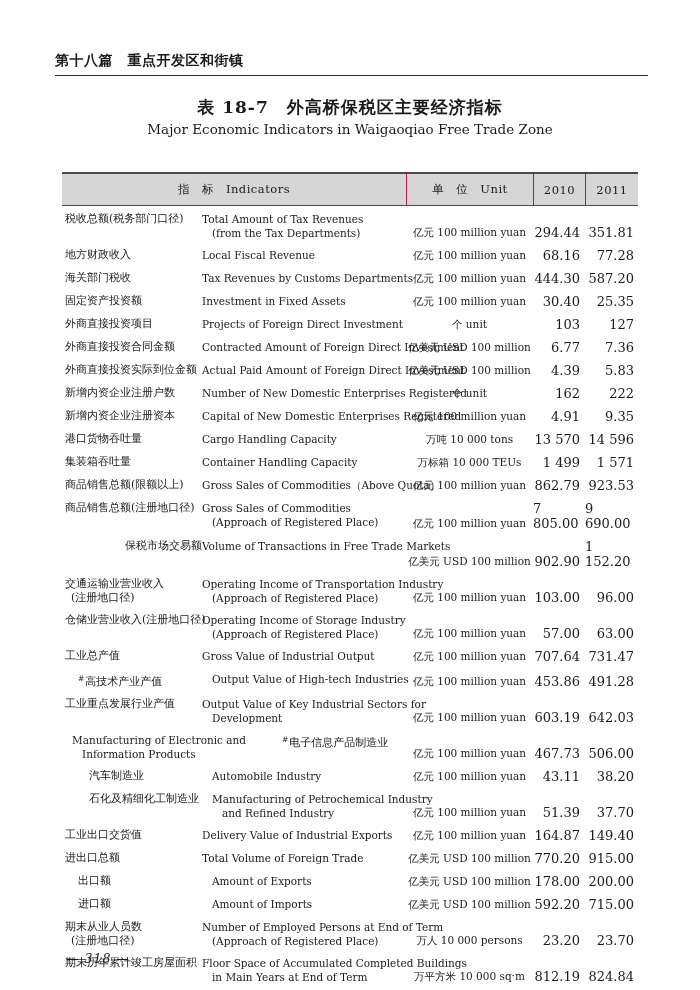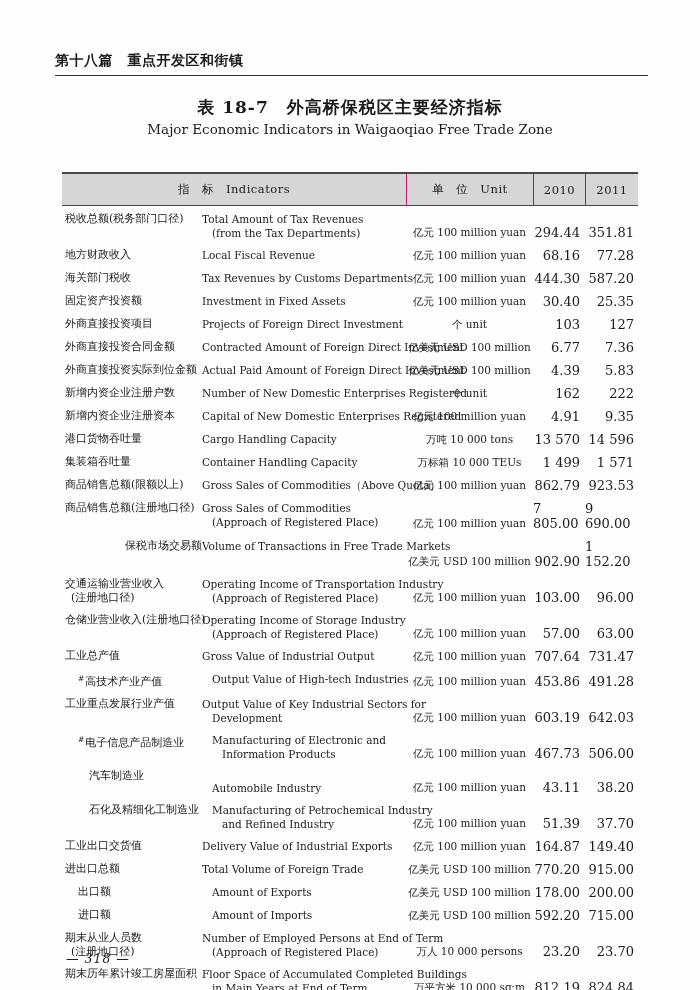--- a/index.html
+++ b/index.html
@@ -354,38 +354,38 @@
     <div class="cell en">
             <div class="line" style="padding-left: 0px;">Output Value of Key Industrial Sectors for</div>
             <div class="line" style="padding-left: 10px;">Development</div>
           </div>
     <div class="cell unit">亿元 100 million yuan</div>
     <div class="cell v v10">603.19</div>
     <div class="cell v v11">642.03</div>
   </div>
 
   <div class="row">
-    <div class="cell zh">
-            <div class="line" style="padding-left: 13px;"><span class="hash">#</span>电子信息产品制造业</div>
-          </div>
     <div class="cell en">
             <div class="line" style="padding-left: 10px;">Manufacturing of Electronic and</div>
             <div class="line" style="padding-left: 20px;">Information Products</div>
           </div>
+    <div class="cell zh">
+            <div class="line" style="padding-left: 13px;"><span class="hash">#</span>电子信息产品制造业</div>
+          </div>
     <div class="cell unit">亿元 100 million yuan</div>
     <div class="cell v v10">467.73</div>
     <div class="cell v v11">506.00</div>
   </div>
 
   <div class="row">
     <div class="cell zh">
             <div class="line" style="padding-left: 24px;">汽车制造业</div>
           </div>
     <div class="cell en">
-            <div class="line" style="padding-left: 10px; margin-top: 12px;">Automobile Industry</div>
+            <div class="line" style="padding-left: 10px;">Automobile Industry</div>
           </div>
     <div class="cell unit">亿元 100 million yuan</div>
     <div class="cell v v10">43.11</div>
     <div class="cell v v11">38.20</div>
   </div>
 
   <div class="row">
     <div class="cell zh">
             <div class="line" style="padding-left: 24px;">石化及精细化工制造业</div>
           </div>

